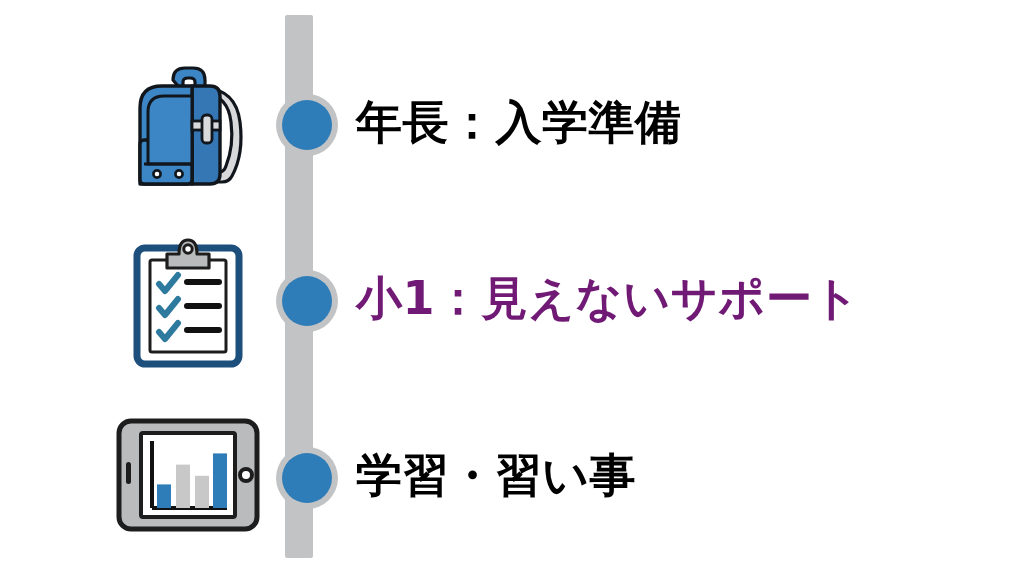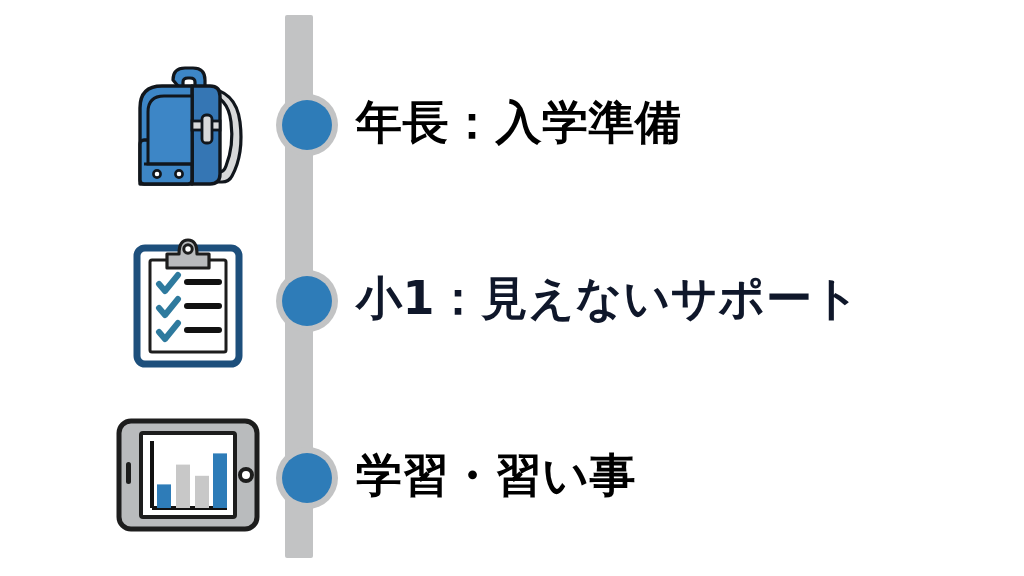--- a/index.html
+++ b/index.html
@@ -157,21 +157,21 @@
 
         <path d="M36 104 l6 7 l13 -16" fill="none" stroke="#2e7a9e" stroke-width="6" stroke-linecap="round" stroke-linejoin="round"></path>
         <line x1="64" y1="102" x2="96" y2="102" stroke="#111111" stroke-width="6" stroke-linecap="round"></line>
       </svg>
     </div>
 
     <div class="node" style="background: rgb(194, 195, 196);">
       <div class="node-inner" style="background: rgb(46, 124, 184);"></div>
     </div>
 
-    <div class="label" style="color: #0f172a; text-align: right;">小1：見えないサポート</div>
+    <div class="label" style="color: #701a75; text-align: right;">小1：見えないサポート</div>
   </div>
 
   <div class="row row-3">
 
     <div class="icon-box">
       <svg width="150" height="124" viewBox="0 0 150 124" aria-hidden="true">
 
         <rect x="6" y="8" width="138" height="108" rx="12" fill="#b9bbbd" stroke="#1d1d1d" stroke-width="5"></rect>
 
         <rect x="28" y="20" width="94" height="84" rx="2" fill="#ffffff" stroke="#1d1d1d" stroke-width="4"></rect>

